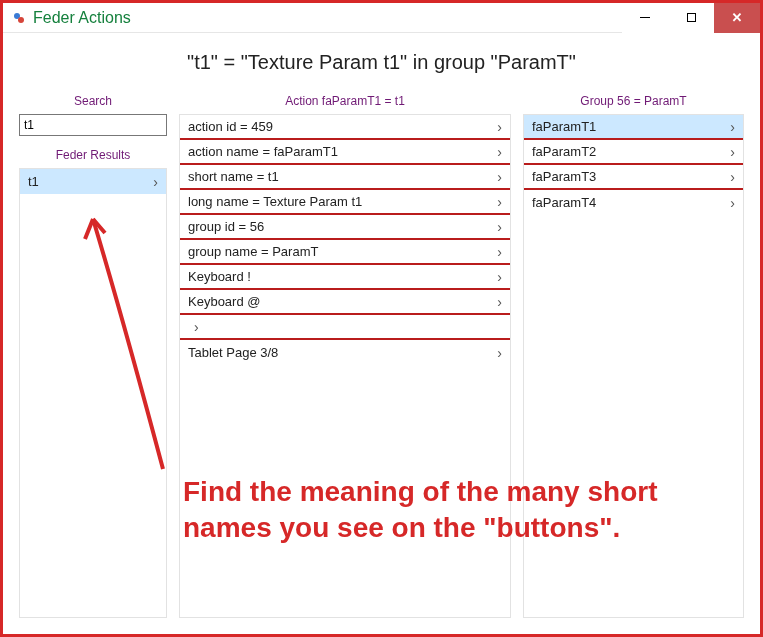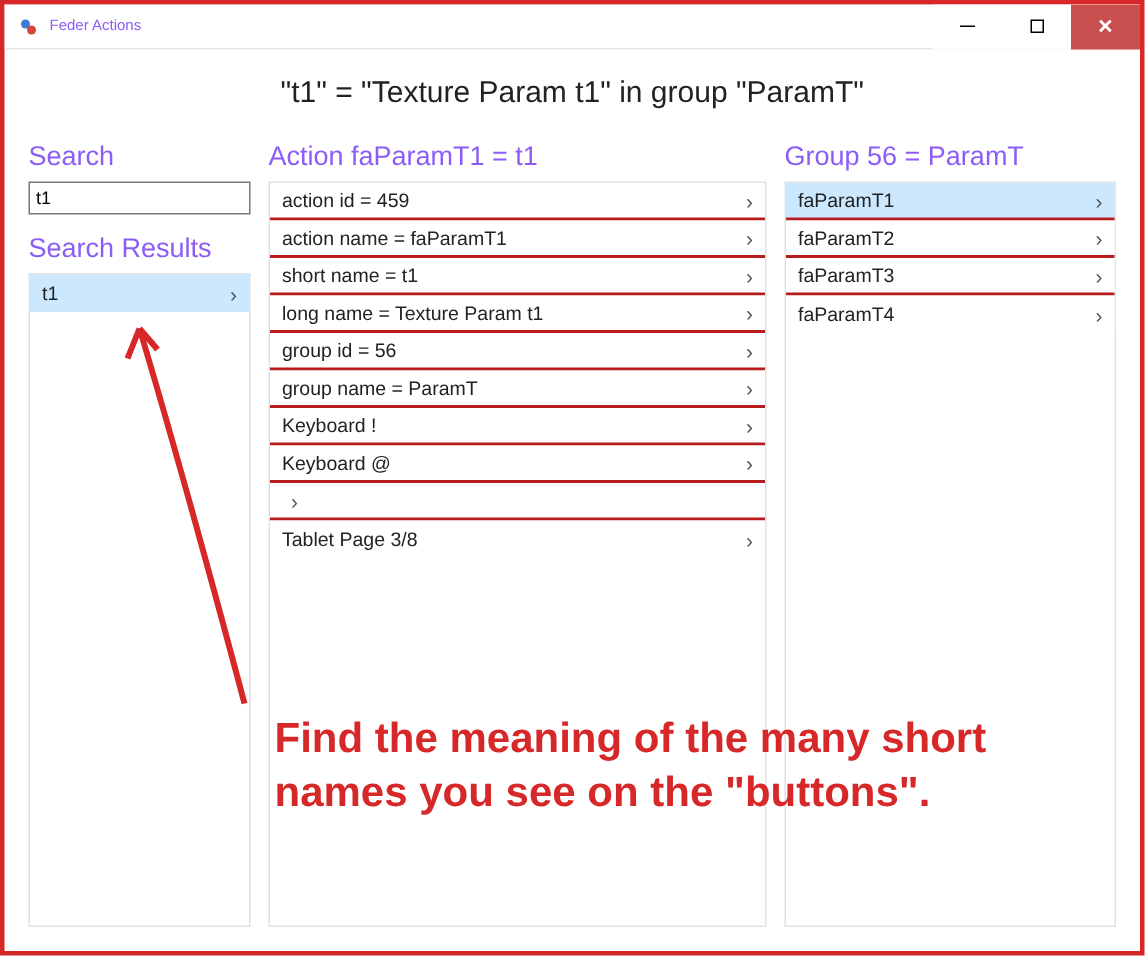--- a/index.html
+++ b/index.html
@@ -22,22 +22,22 @@
     align-items: center;
     padding-left: 8px;
   }
   .titlebar .app-icon {
     width: 16px; height: 16px;
     display: flex; align-items: center; justify-content: center;
     font-size: 12px;
     margin-right: 6px;
   }
   .titlebar .title-text {
-    font-size: 10px;
-    color: #8b5cf6;
+    font-size: 16px;
+    color: #15803d;
     flex: 0 0 auto;
   }
   .titlebar .spacer { flex: 1; }
   .win-btn {
     width: 46px; height: 30px;
     display: flex; align-items: center; justify-content: center;
     font-size: 10px;
     background: #fff;
   }
   .win-btn.min { background: #fff; }
@@ -64,23 +64,24 @@
   }
   .col {
     display: flex;
     flex-direction: column;
   }
   .col.search { width: 148px; }
   .col.action { width: 332px; }
   .col.group  { flex: 1; }
 
   .col-label {
-    font-size: 18px;
-    color: #8b5cf6;
+    font-size: 12px;
+    color: #701a75;
     padding-bottom: 6px;
+    text-align: center;
   }
   .search-input {
     border: 1px solid #777;
     height: 22px;
     padding: 2px 4px;
     font-family: inherit;
     font-size: 12px;
     width: 100%;
     margin-bottom: 12px;
   }
@@ -155,21 +156,21 @@
     </div>
 </div>
 
 <div class="heading">"t1" = "Texture Param t1" in group "ParamT"</div>
 
 <div class="columns">
 
   <div class="col search">
     <div class="col-label">Search</div>
     <input class="search-input" type="text" value="t1" style="">
-    <div class="col-label">Search Results</div>
+    <div class="col-label">Feder Results</div>
     <div class="list" id="search-results">
         <div class="list-item selected">
           <span class="txt">t1</span>
           <span class="chev">›</span>
         </div>
       </div>
   </div>
 
   <div class="col action">
     <div class="col-label">Action faParamT1 = t1</div>

